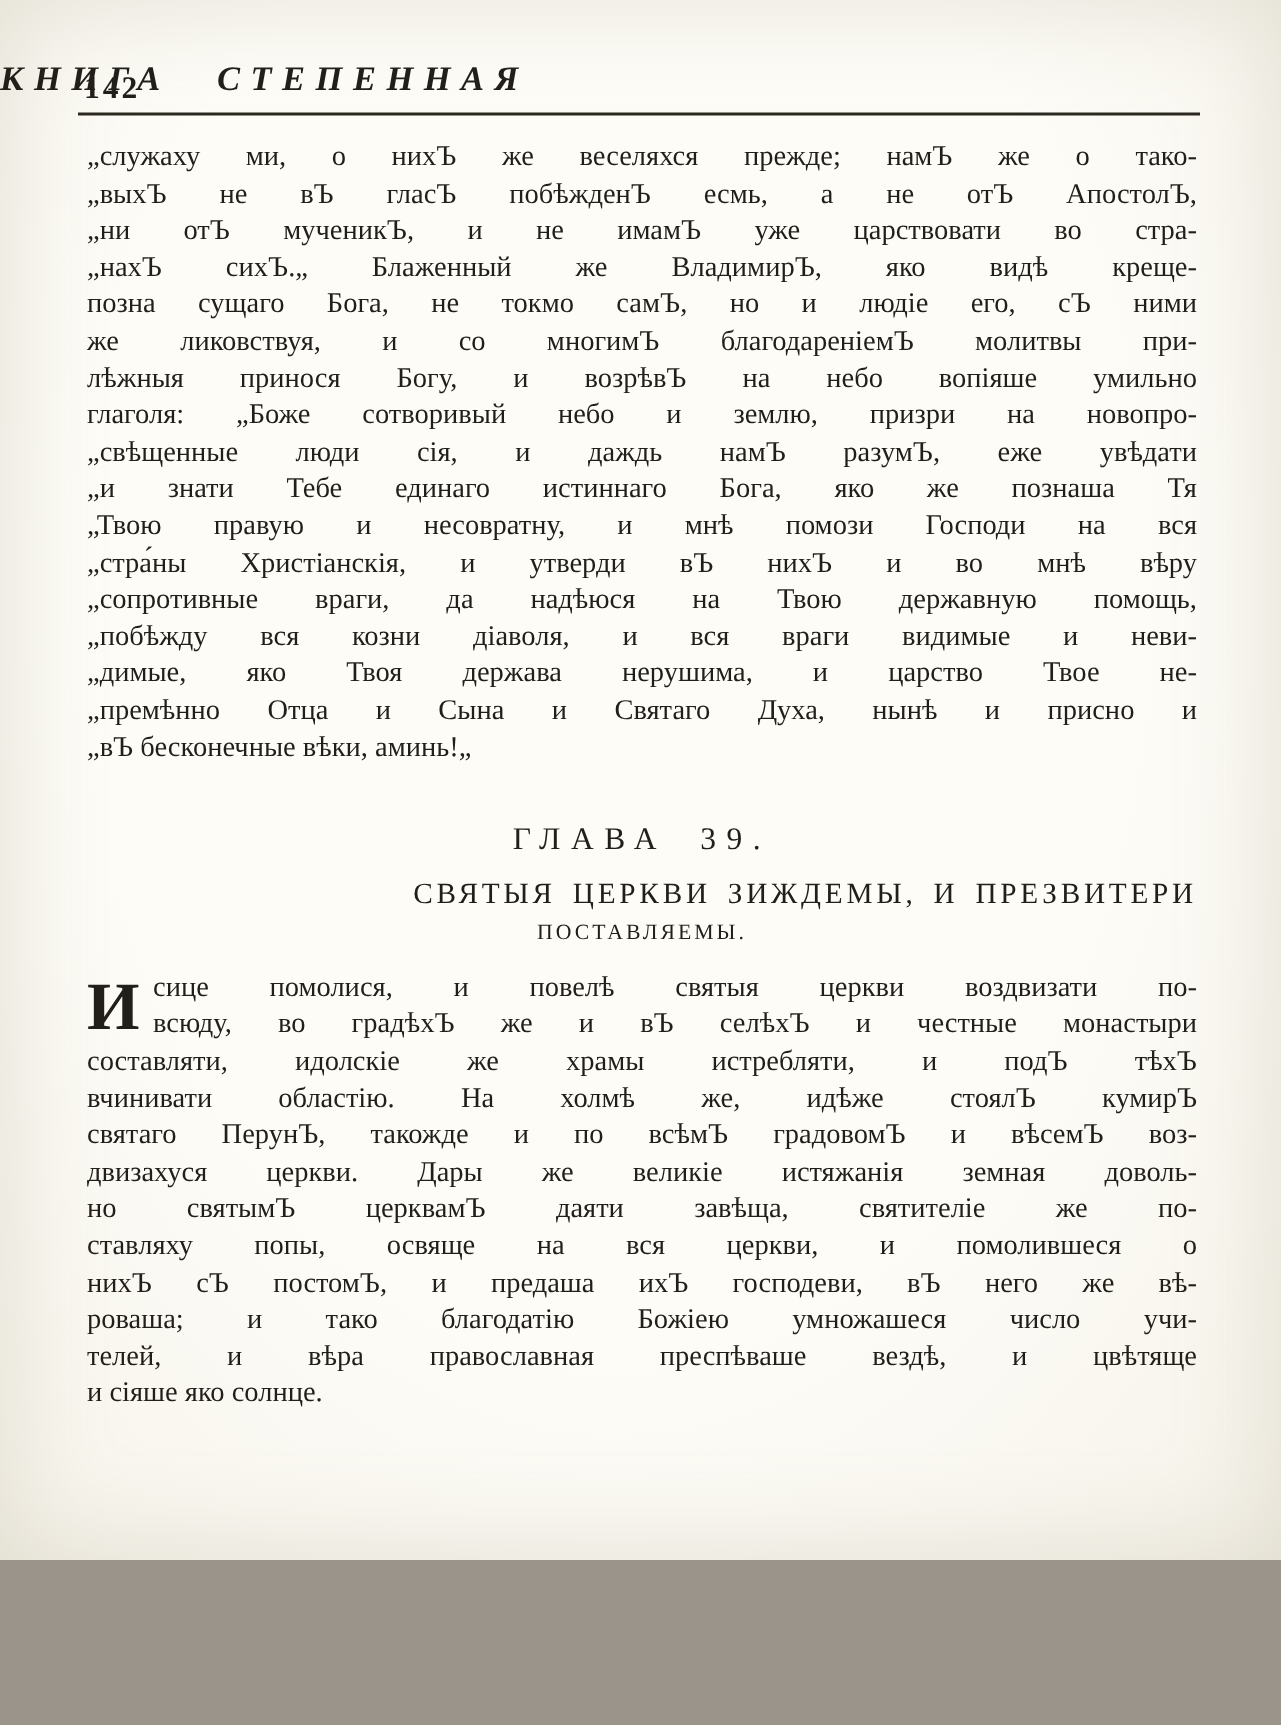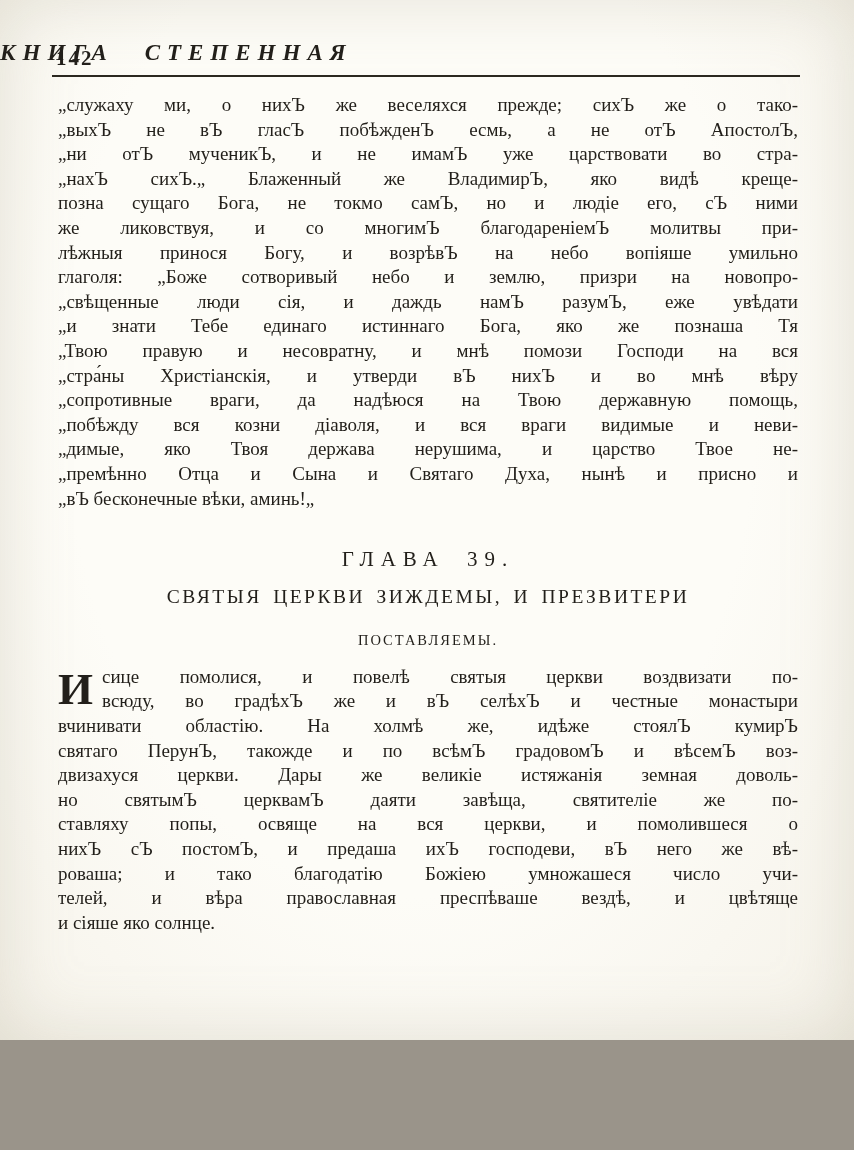--- a/index.html
+++ b/index.html
@@ -49,29 +49,29 @@
   }
   .line.no-justify { text-align-last: left; }
   .chapter-heading {
     text-align: center;
     margin-top: 36px;
     font-size: 21px;
     letter-spacing: 7px;
     word-spacing: 10px;
   }
   .chapter-sub {
-    text-align: center;
+    text-align: right;
     margin-top: 13px;
     font-size: 19.5px;
     letter-spacing: 2.5px;
     word-spacing: 4px;
   }
   .chapter-sub2 {
     text-align: center;
-    margin-top: 19px;
+    margin-top: 1px;
     font-size: 14.5px;
     letter-spacing: 2px;
   }
   .paragraph2 { margin-top: 12px; }
   .dropcap {
     float: left;
     font-size: 45px;
     line-height: 44px;
     font-weight: bold;
     padding: 2px 9px 0 0;
@@ -92,21 +92,21 @@
 
   <div class="page-number">142</div>
 
   <div class="running-title">КНИГА СТЕПЕННАЯ</div>
 
   <hr class="header-rule">
 
   <div class="textblock">
 
     <div class="paragraph1">
-        <div class="line">„служаху ми, о нихЪ же веселяхся прежде; сихЪ же о тако-</div>
+        <div class="line">„служаху ми, о нихЪ же веселяхся прежде; намЪ же о тако-</div>
         <div class="line">„выхЪ не вЪ гласЪ побѣжденЪ есмь, а не отЪ АпостолЪ,</div>
         <div class="line">„ни отЪ мученикЪ, и не имамЪ уже царствовати во стра-</div>
         <div class="line">„нахЪ сихЪ.„ Блаженный же ВладимирЪ, яко видѣ креще-</div>
         <div class="line">позна сущаго Бога, не токмо самЪ, но и людіе его, сЪ ними</div>
         <div class="line">же ликовствуя, и со многимЪ благодареніемЪ молитвы при-</div>
         <div class="line">лѣжныя принося Богу, и возрѣвЪ на небо вопіяше умильно</div>
         <div class="line">глаголя: „Боже сотворивый небо и землю, призри на новопро-</div>
         <div class="line">„свѣщенные люди сія, и даждь намЪ разумЪ, еже увѣдати</div>
         <div class="line">„и знати Тебе единаго истиннаго Бога, яко же познаша Тя</div>
         <div class="line">„Твою правую и несовратну, и мнѣ помози Господи на вся</div>
@@ -120,20 +120,21 @@
 
     <div class="chapter-heading">ГЛАВА 39.</div>
     <div class="chapter-sub">СВЯТЫЯ ЦЕРКВИ ЗИЖДЕМЫ, И ПРЕЗВИТЕРИ</div>
     <div class="chapter-sub2">ПОСТАВЛЯЕМЫ.</div>
 
     <div class="paragraph2">
       <span class="dropcap">И</span>
       <div>
           <div class="line">сице помолися, и повелѣ святыя церкви воздвизати по-</div>
           <div class="line">всюду, во градѣхЪ же и вЪ селѣхЪ и честные монастыри</div>
+          <div class="line">составляти, идолскіе же храмы истребляти, и подЪ тѣхЪ</div>
           <div class="line">вчинивати областію. На холмѣ же, идѣже стоялЪ кумирЪ</div>
           <div class="line">святаго ПерунЪ, такожде и по всѣмЪ градовомЪ и вѣсемЪ воз-</div>
           <div class="line">двизахуся церкви. Дары же великіе истяжанія земная доволь-</div>
           <div class="line">но святымЪ церквамЪ даяти завѣща, святителіе же по-</div>
           <div class="line">ставляху попы, освяще на вся церкви, и помолившеся о</div>
           <div class="line">нихЪ сЪ постомЪ, и предаша ихЪ господеви, вЪ него же вѣ-</div>
           <div class="line">роваша; и тако благодатію Божіею умножашеся число учи-</div>
           <div class="line">телей, и вѣра православная преспѣваше вездѣ, и цвѣтяще</div>
           <div class="line no-justify">и сіяше яко солнце.</div>
         </div>

